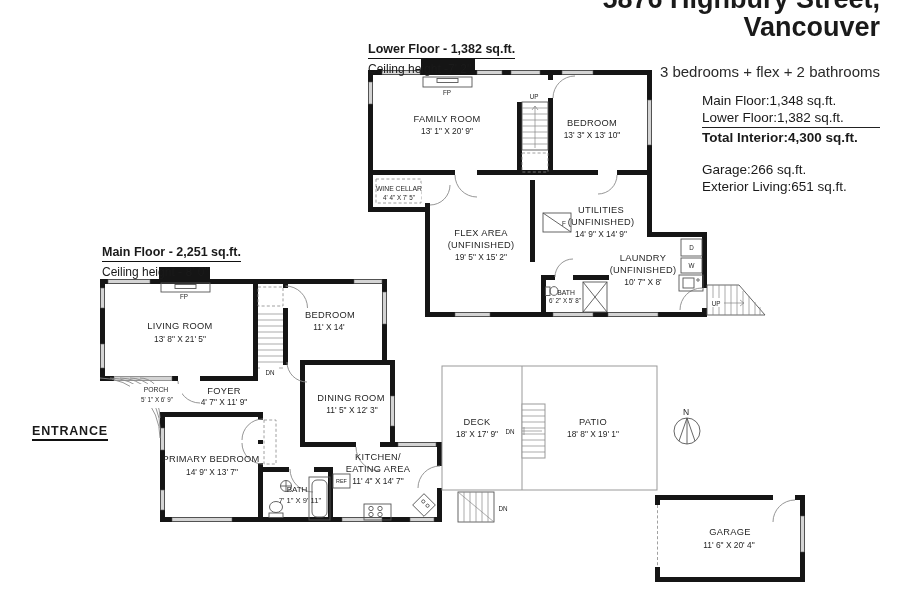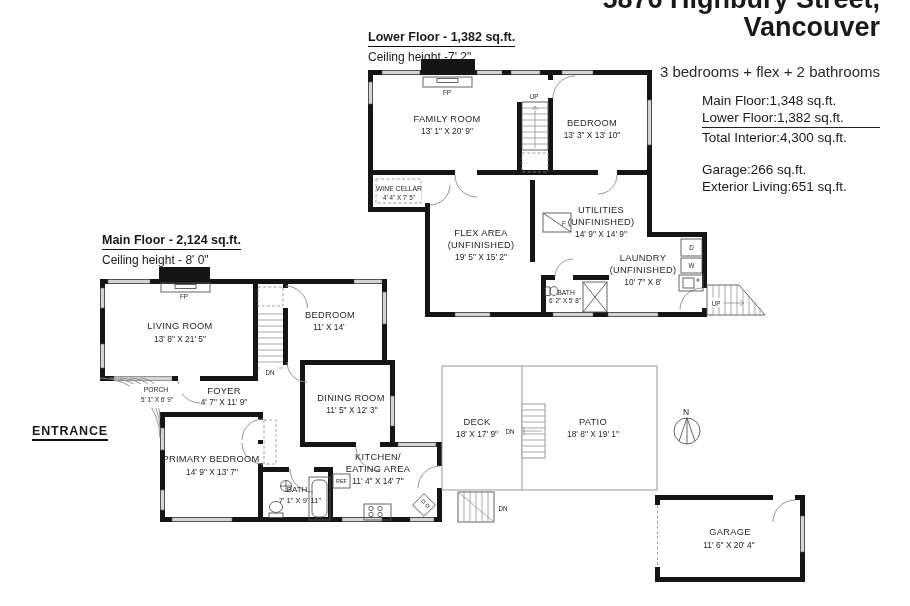--- a/index.html
+++ b/index.html
@@ -24,25 +24,25 @@
   .wbg{fill:#fff;}
 
   
   .hdr{position:absolute;top:0;right:30px;width:420px;text-align:right;}
   .t1{font-size:27px;font-weight:bold;line-height:28px;}
   .t1.cut{margin-top:-15px;}
   .sub{font-size:15px;margin-top:22px;color:#2a2a2a;}
   .stats{width:178px;margin-left:auto;margin-top:13px;font-size:13.5px;}
   .srow{display:flex;line-height:16px;padding:0 0 1px 0;}
   .srow.u{border-bottom:1.5px solid #222;}
-  .srow.b{font-weight:normal;padding-top:2px;}
+  .srow.b{font-weight:bold;padding-top:2px;}
   .sgap{height:15px;}
 
   
-  .fh{position:absolute;}
+  .fh{position:absolute;margin-top:12px;}
   .fh1{font-size:12.5px;font-weight:bold;border-bottom:1.6px solid #111;
        padding-bottom:2px;display:inline-block;}
   .fh2{font-size:12px;margin-top:3px;width:128px;display:flex;justify-content:flex-start;}
   .entrance{position:absolute;left:32px;top:424px;font-size:12.5px;font-weight:bold;
             letter-spacing:.8px;border-bottom:2px solid #111;padding-bottom:1px;}
 </style>
 </head>
 <body>
 
 <div class="page">
@@ -389,20 +389,20 @@
 
   <div class="fh" style="left:368px;top:27px">
     <div class="fh1">Lower Floor - 1,382 sq.ft.</div>
     <div class="fh2">
       <span>Ceiling height -</span>
       <span>7' 2"</span>
     </div>
   </div>
 
   <div class="fh" style="left:102px;top:230px">
-    <div class="fh1">Main Floor - 2,124 sq.ft.</div>
+    <div class="fh1">Main Floor - 2,251 sq.ft.</div>
     <div class="fh2">
         <span>Ceiling height - 8' 0"</span>
       </div>
   </div>
 
   <div class="entrance">ENTRANCE</div>
 </div>
 
 </body></html>

